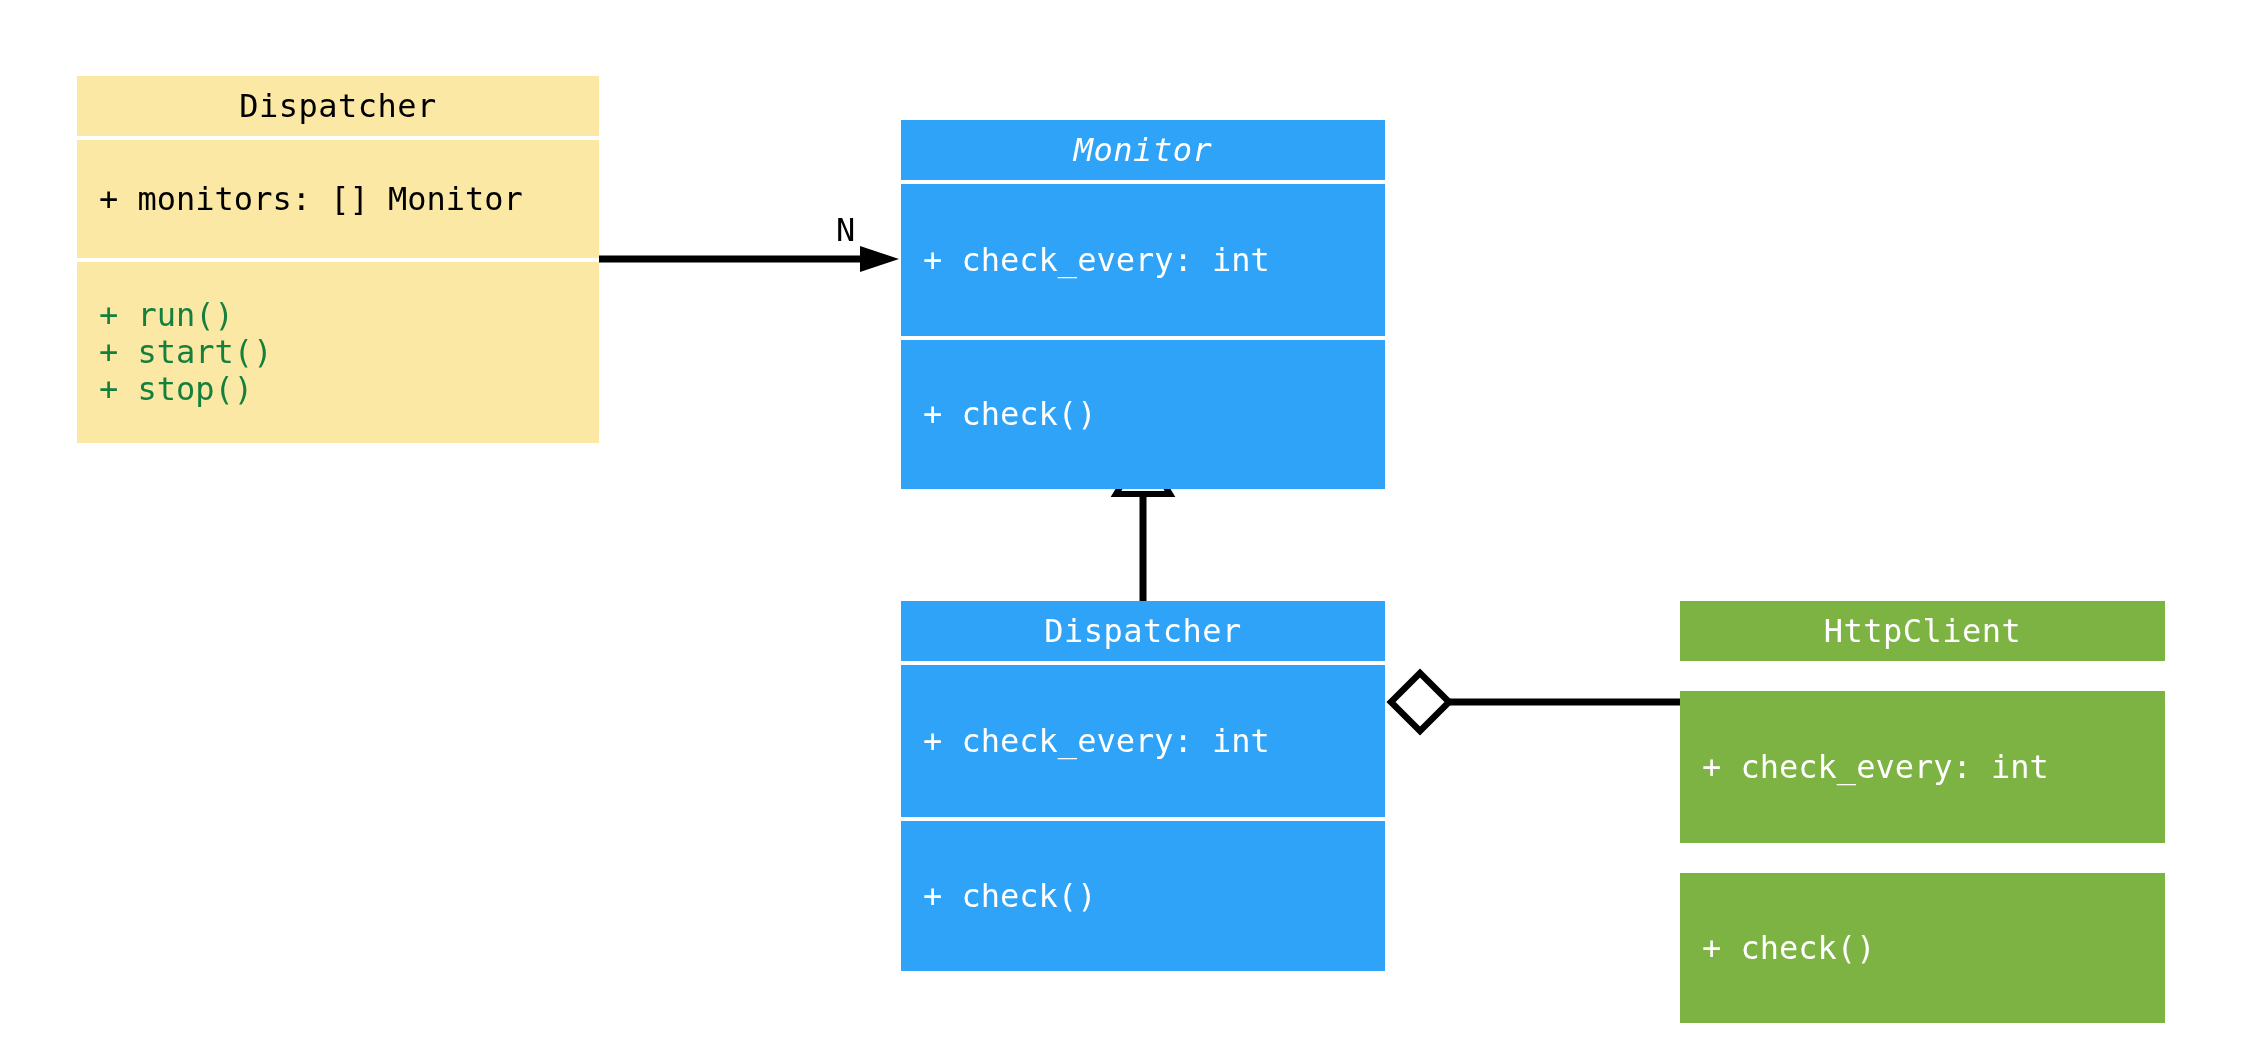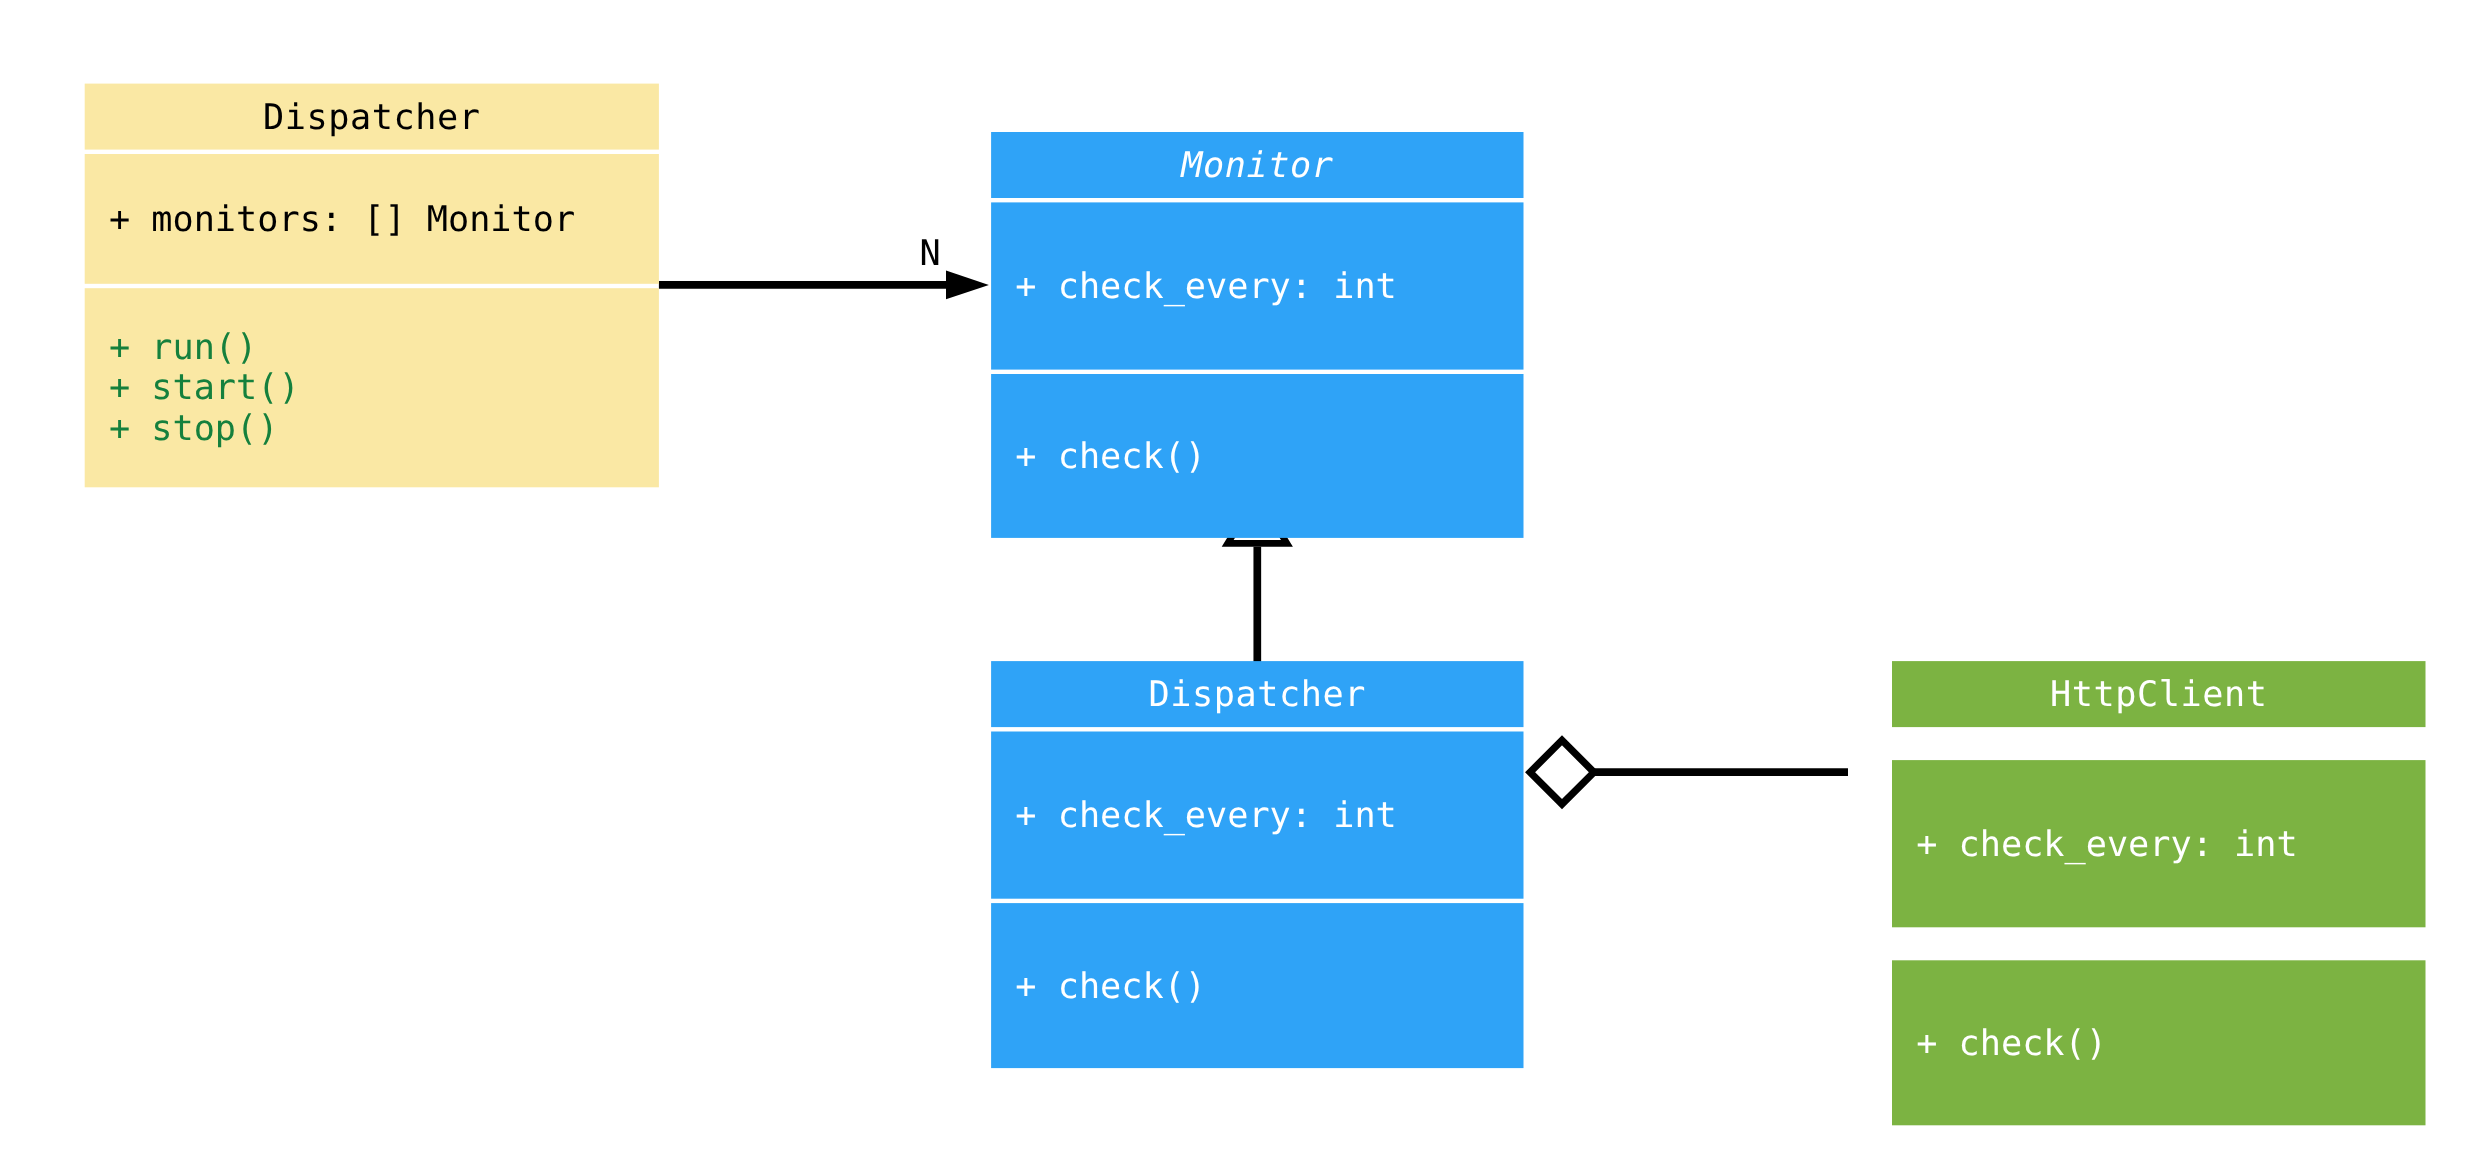--- a/index.html
+++ b/index.html
@@ -119,21 +119,21 @@
       <span class="title-text">Dispatcher</span>
     </div>
     <div class="compartment" style="height: 152px; background: rgb(47, 163, 247); color: rgb(255, 255, 255);">
       <div class="member-line">+ check_every: int</div>
     </div>
     <div class="compartment" style="height: 150px; background: rgb(47, 163, 247); color: rgb(255, 255, 255);">
       <div class="member-line">+ check()</div>
     </div>
   </div>
 
-  <div class="class-box" style="left:1720px; top:601px; width:485px; height:370px;gap:30px;">
+  <div class="class-box" style="left:1680px; top:601px; width:485px; height:370px;gap:30px;">
     <div class="compartment title" style="height: 60px; background: rgb(124, 179, 66); color: rgb(255, 255, 255);">
       <span class="title-text">HttpClient</span>
     </div>
     <div class="compartment" style="height: 152px; background: rgb(124, 179, 66); color: rgb(255, 255, 255);">
       <div class="member-line">+ check_every: int</div>
     </div>
     <div class="compartment" style="height: 150px; background: rgb(124, 179, 66); color: rgb(255, 255, 255);">
       <div class="member-line">+ check()</div>
     </div>
   </div>

